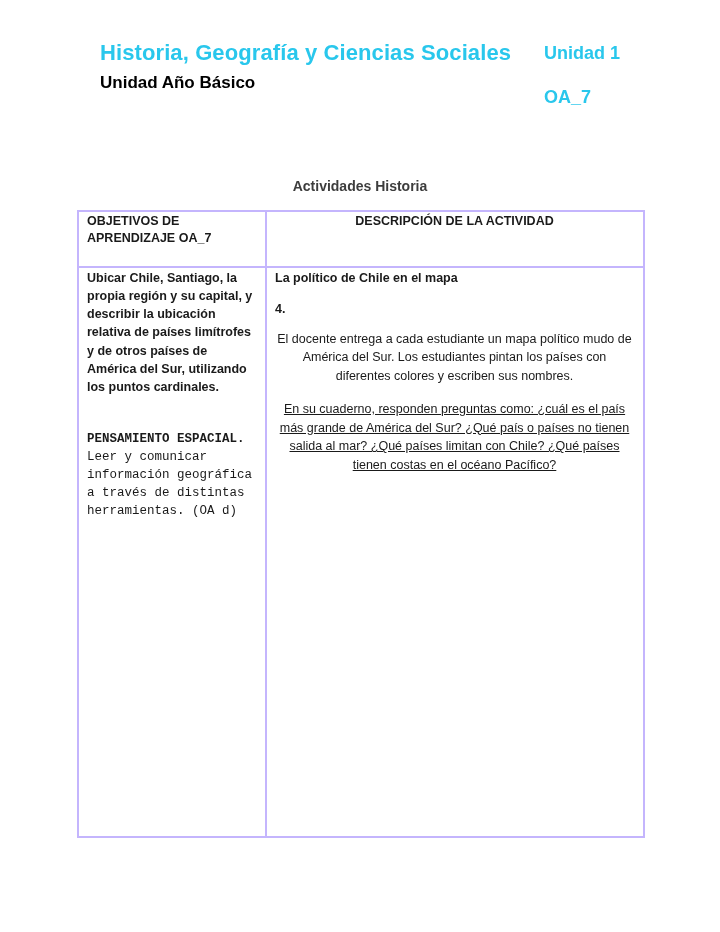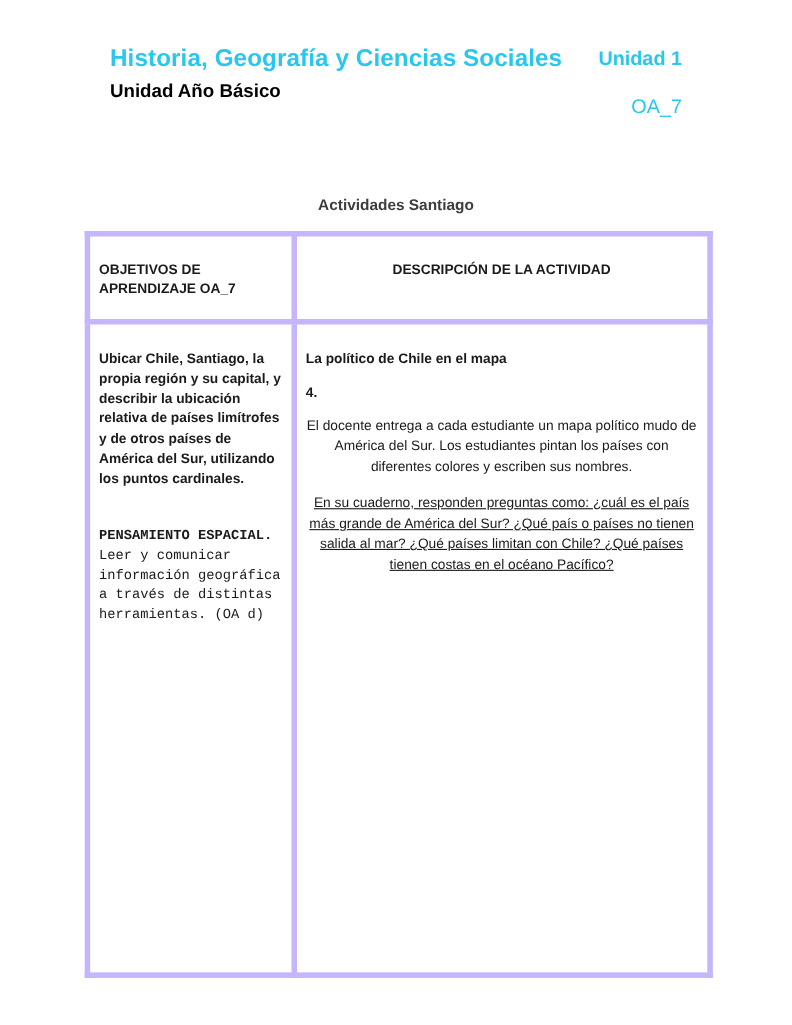--- a/index.html
+++ b/index.html
@@ -31,21 +31,21 @@
   .header-row {
     display: flex;
     align-items: flex-start;
     justify-content: space-between;
   }
   .header-left {
     flex: 1 1 auto;
   }
   .header-right {
     flex: 0 0 auto;
-    text-align: right;
+    text-align: left;
     padding-top: 2px;
     margin-left: 32px;
   }
   .subject-title {
     font-size: 22px;
     font-weight: bold;
     color: #29c7ec;
     line-height: 1.22;
     letter-spacing: 0.1px;
     margin: 0;
@@ -60,21 +60,21 @@
   }
   .unit-label {
     font-size: 18px;
     font-weight: bold;
     color: #29c7ec;
     margin: 0;
     line-height: 1.3;
   }
   .oa-label {
     font-size: 18px;
-    font-weight: normal;
+    font-weight: bold;
     color: #29c7ec;
     margin: 21px 0 0 0;
     line-height: 1.3;
   }
   
   .section-title {
     position: absolute;
     top: 178px;
     left: 0;
     width: 720px;
@@ -86,23 +86,23 @@
   
   .activity-table {
     position: absolute;
     left: 77px;
     top: 210px;
     width: 566px;
     border-collapse: collapse;
     table-layout: fixed;
   }
   .activity-table td {
-    border: 5px solid #c4b5fd;
+    border: 2px solid #c4b5fd;
     vertical-align: top;
-    padding: 22px 9px 7px 8px;
+    padding: 1px 9px 7px 8px;
   }
   .col-obj { width: 188px; }
   .col-desc { width: 378px; }
 
   .th-obj {
     font-size: 12.5px;
     font-weight: bold;
     color: #1a1a1a;
     line-height: 1.32;
     height: 46px;
@@ -165,21 +165,21 @@
         <div class="subject-title">Historia, Geografía y Ciencias Sociales</div>
         <div class="grade-title">Unidad Año Básico</div>
       </div>
       <div class="header-right">
         <div class="unit-label">Unidad 1</div>
         <div class="oa-label">OA_7</div>
       </div>
     </div>
   </div>
 
-  <div class="section-title">Actividades Santiago</div>
+  <div class="section-title">Actividades Historia</div>
 
   <table class="activity-table">
     <colgroup>
       <col class="col-obj">
       <col class="col-desc">
     </colgroup>
     <tbody>
       <tr>
         <td class="th-obj">OBJETIVOS DE APRENDIZAJE OA_7</td>
         <td class="th-desc">DESCRIPCIÓN DE LA ACTIVIDAD</td>

